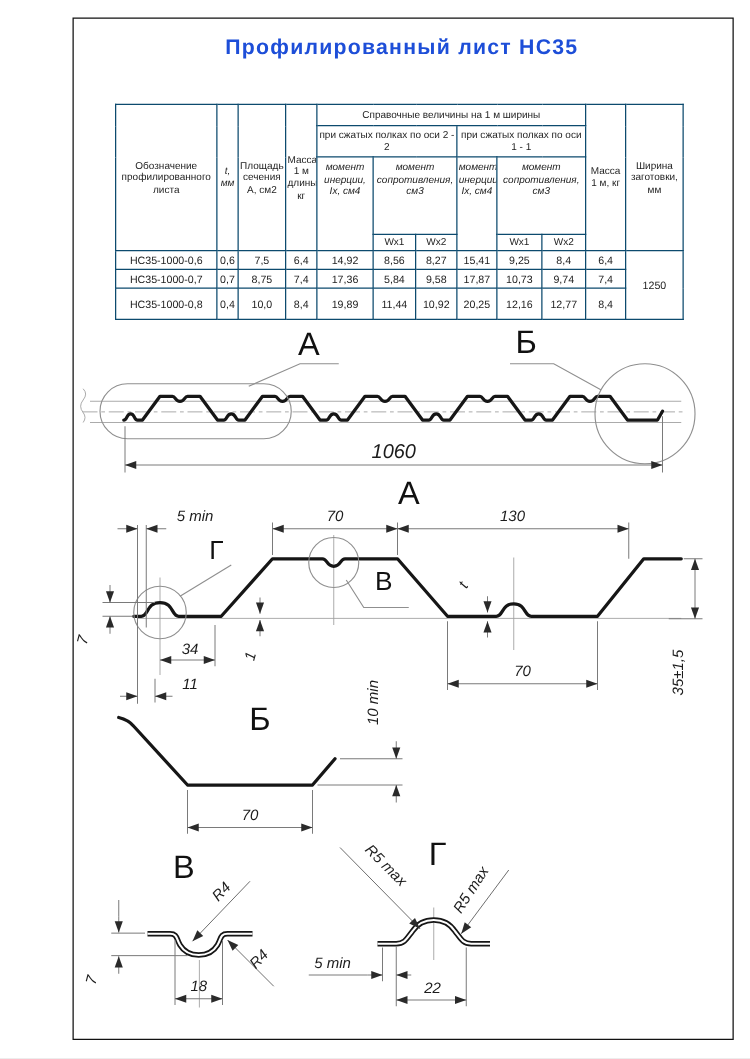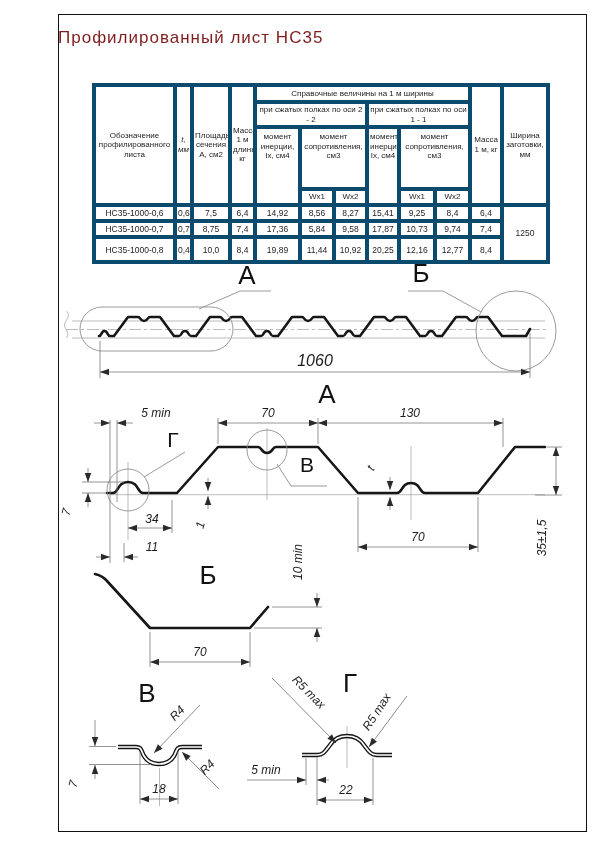--- a/index.html
+++ b/index.html
@@ -1,25 +1,25 @@
 <!DOCTYPE html>
 <html><head>
 <meta charset="utf-8">
 <style>
   html,body{margin:0;padding:0;background:#fff;}
   .page{position:relative;width:600px;height:847px;background:#fff;outline:1px solid #9b9b9b;
         font-family:"Liberation Sans",sans-serif;color:#1a1a1a;overflow:hidden;}
   .frame{position:absolute;left:58px;top:14px;width:527px;height:816px;border:1.6px solid #111;}
-  .title{position:absolute;left:58px;top:28px;width:527px;
-         font-size:17px;letter-spacing:1px;color:#7f1d1d;font-weight:400;}
+  .title{position:absolute;left:58px;top:28px;width:527px;text-align:center;
+         font-size:17px;letter-spacing:1px;color:#1d4ed8;font-weight:700;}
   table.spec{position:absolute;left:92px;top:83px;border-collapse:collapse;table-layout:fixed;
              width:455px;font-size:8px;line-height:1.2;color:#1d1d1d;}
-  table.spec td{border:4px solid #0c4a6e;text-align:center;vertical-align:middle;padding:1px 1px;
+  table.spec td{border:1px solid #0c4a6e;text-align:center;vertical-align:middle;padding:1px 1px;
                 overflow:hidden;}
-  tr.h3 td{vertical-align:top;padding-top:3px;}
+  tr.h3 td{vertical-align:top;padding-top:3px;font-style:italic;}
   td.num{font-size:8.5px;}
   svg.overlay{position:absolute;left:0;top:0;pointer-events:none;}
   .dim{stroke:#7a7a7a;stroke-width:.8;fill:none;}
   .thin{stroke:#9f9f9f;stroke-width:.7;fill:none;}
   .cl{stroke:#9f9f9f;stroke-width:.7;fill:none;stroke-dasharray:12 3 3 3;}
   .circ{stroke:#8f8f8f;stroke-width:.9;fill:none;}
   .ldr{stroke:#6e6e6e;stroke-width:.8;fill:none;}
   .profile{stroke:#161616;stroke-width:2.6;fill:none;stroke-linejoin:round;stroke-linecap:round;}
   .sheet{stroke:#161616;stroke-width:4.4;fill:none;stroke-linejoin:round;}
   .sheetw{stroke:#ffffff;stroke-width:1.7;fill:none;stroke-linejoin:round;}

